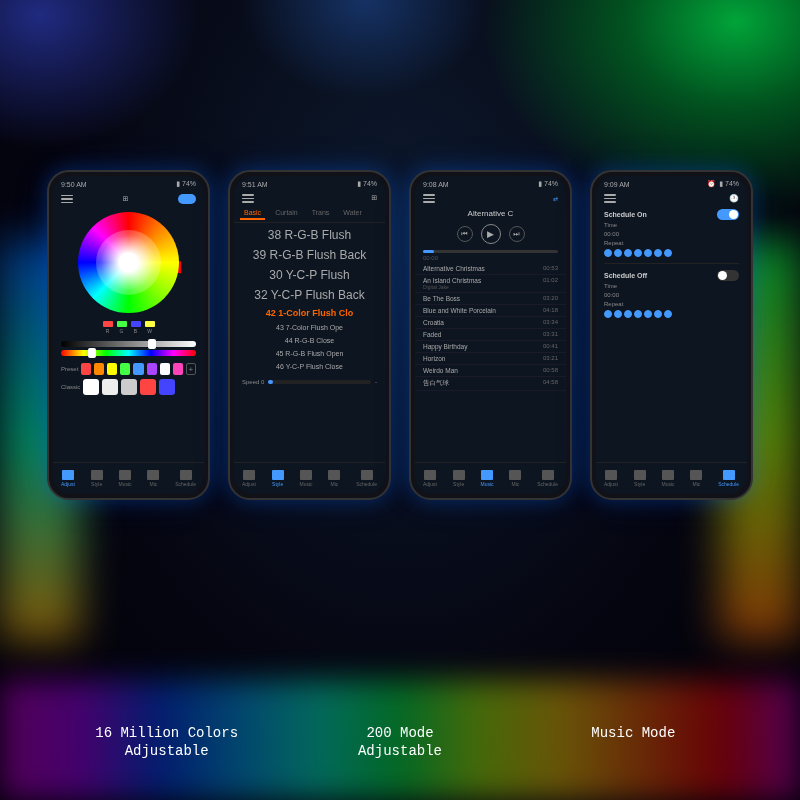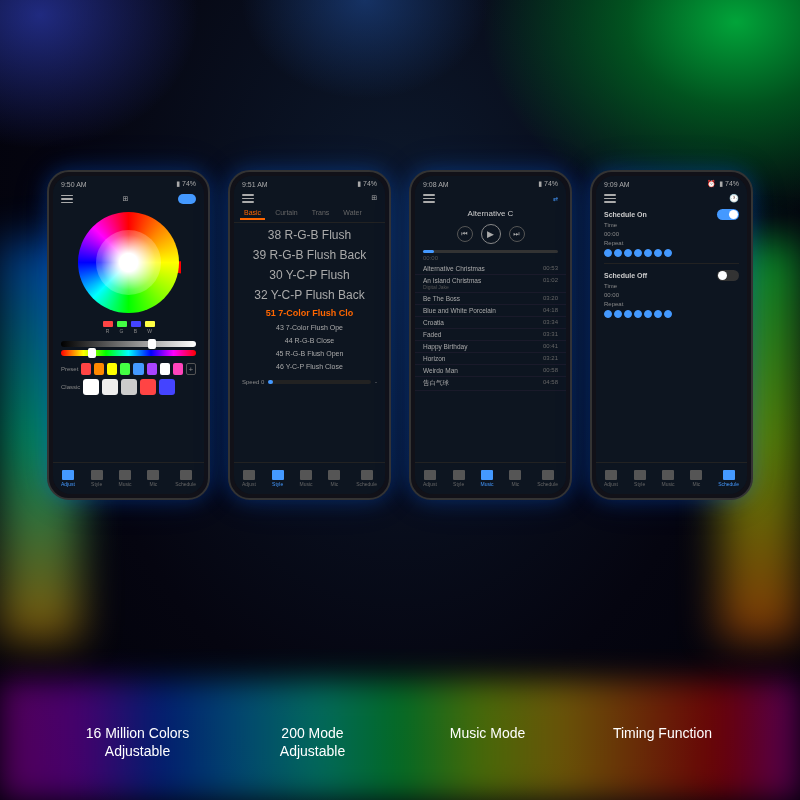--- a/index.html
+++ b/index.html
@@ -414,20 +414,21 @@
       bottom: 40px;
       left: 50px;
       right: 50px;
       display: flex;
       justify-content: space-around;
     }
 
     .caption {
       text-align: center;
       width: 150px;
+      font-family: Liberation Mono, monospace;
     }
 
     .caption-text {
       font-size: 14px;
       color: #ffffff;
       font-weight: 500;
       line-height: 1.3;
     }
 
     
@@ -601,21 +602,21 @@
         <div class="tab">Curtain</div>
         <div class="tab">Trans</div>
         <div class="tab">Water</div>
       </div>
 
       <div class="mode-list">
         <div class="mode-item">38 R-G-B Flush</div>
         <div class="mode-item">39 R-G-B Flush Back</div>
         <div class="mode-item">30 Y-C-P Flush</div>
         <div class="mode-item">32 Y-C-P Flush Back</div>
-        <div class="mode-item active-mode">51 7-Color Flush Clo</div>
+        <div class="mode-item active-mode">42 1-Color Flush Clo</div>
         <div class="mode-item small-mode">43 7-Color Flush Ope</div>
         <div class="mode-item small-mode">44 R-G-B Close</div>
         <div class="mode-item small-mode">45 R-G-B Flush Open</div>
         <div class="mode-item small-mode">46 Y-C-P Flush Close</div>
       </div>
 
       <div class="speed-bar">
         <span class="speed-label">Speed 0</span>
         <div class="speed-track">
           <div class="speed-fill"></div>
@@ -859,16 +860,13 @@
 <div class="captions">
   <div class="caption">
     <div class="caption-text">16 Million Colors<br>Adjustable</div>
   </div>
   <div class="caption">
     <div class="caption-text">200 Mode<br>Adjustable</div>
   </div>
   <div class="caption">
     <div class="caption-text">Music Mode</div>
   </div>
-  <div class="caption">
-    <div class="caption-text">Timing Function</div>
-  </div>
 </div>
 
 </body></html>

